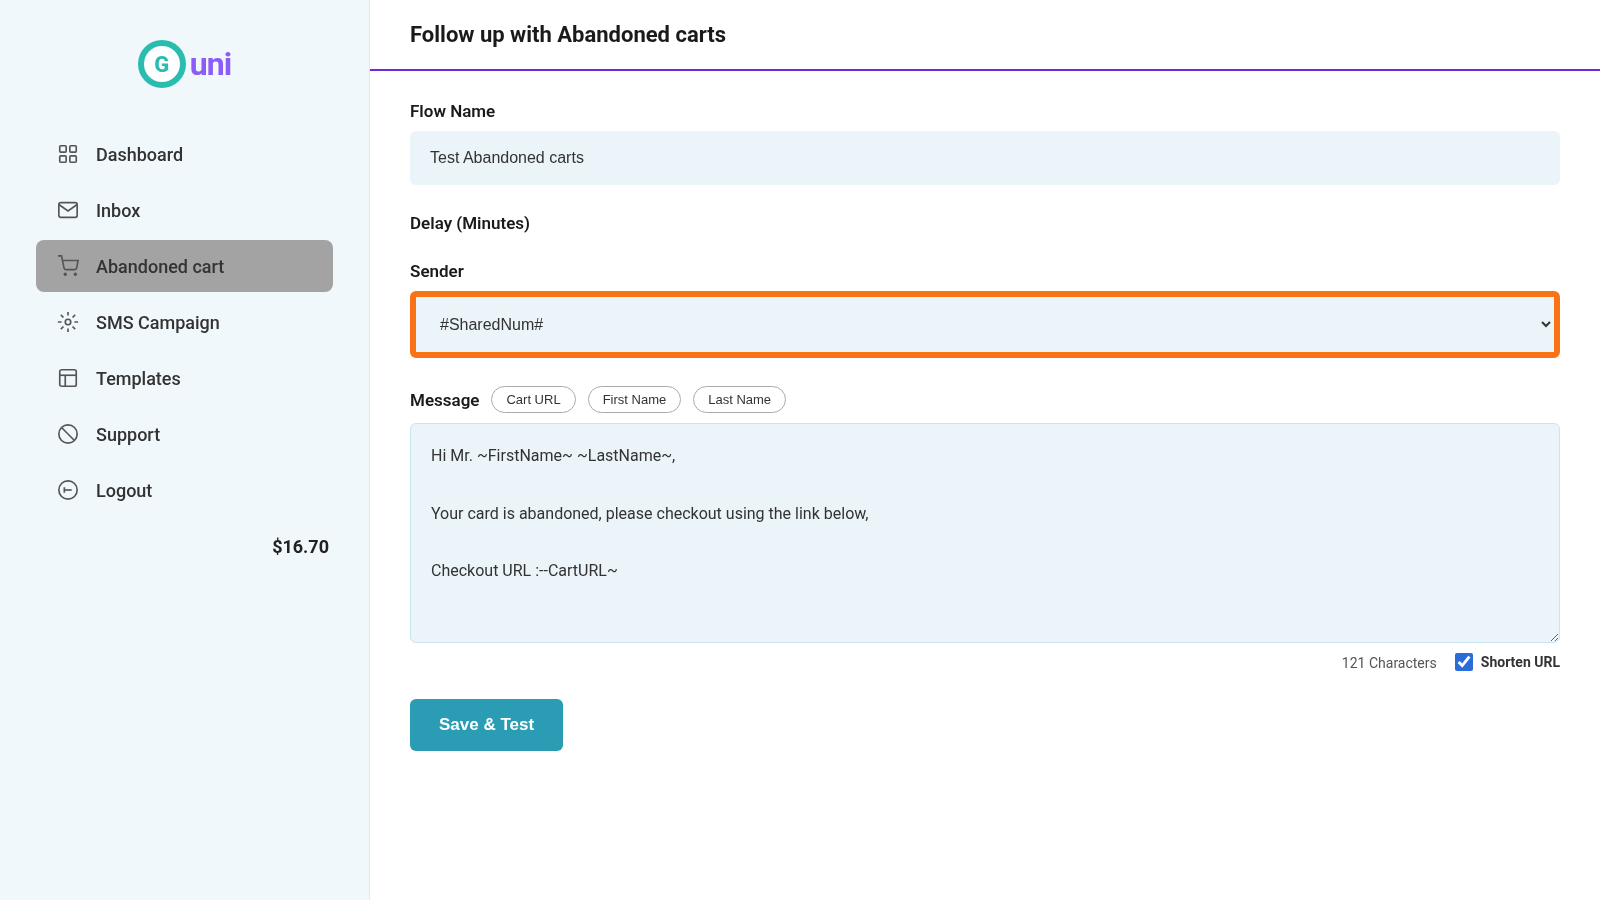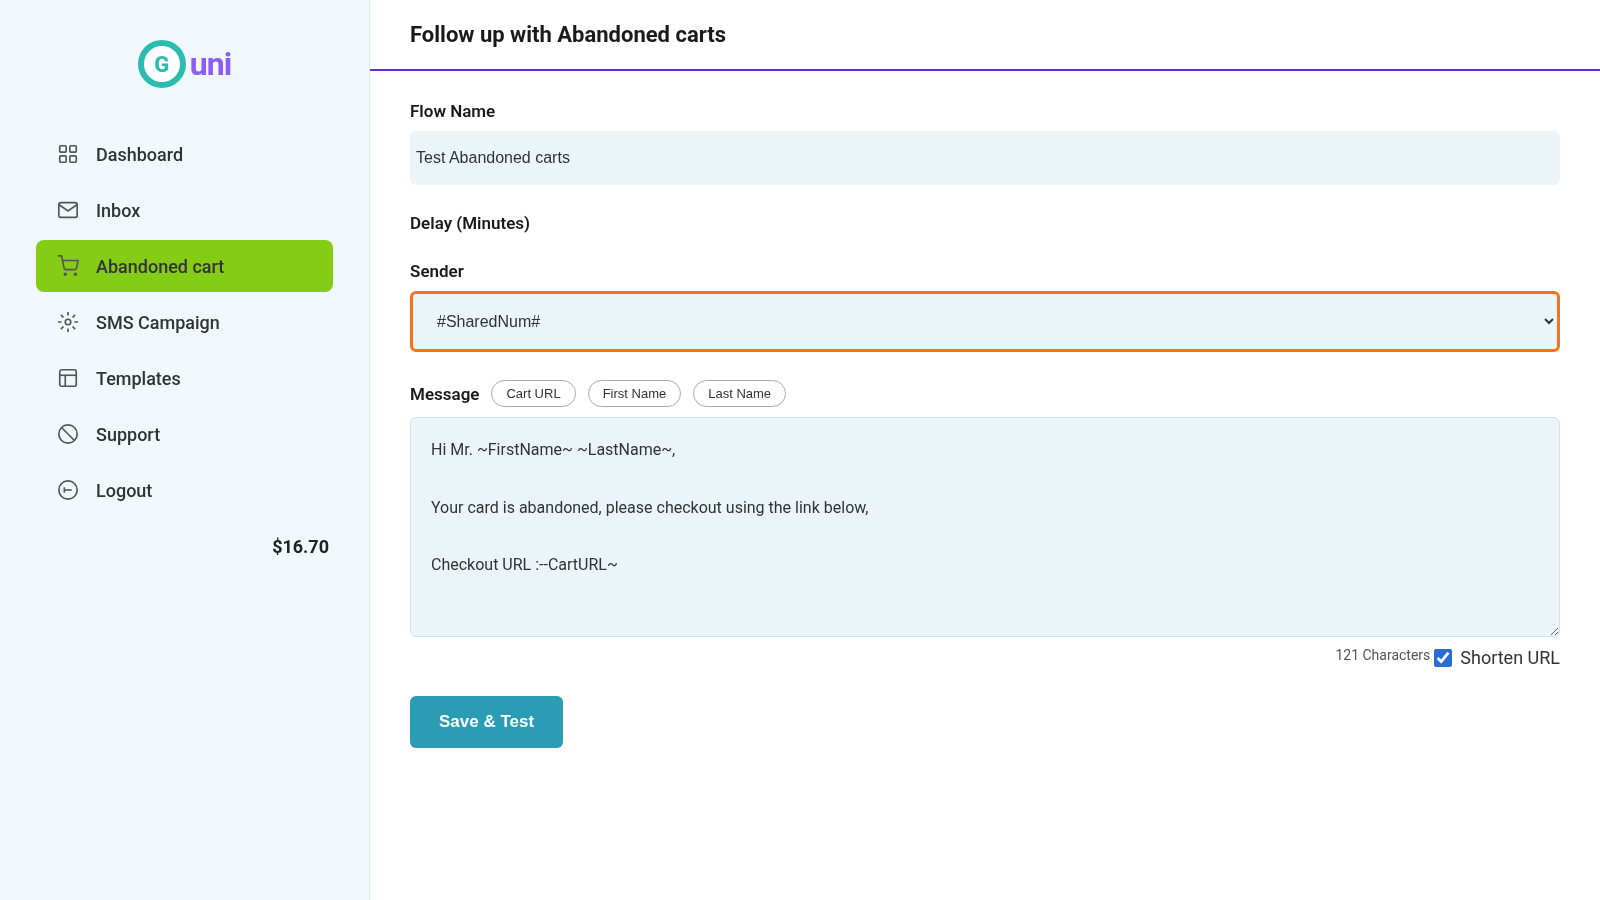--- a/index.html
+++ b/index.html
@@ -78,21 +78,21 @@
       padding: 14px 20px;
       border-radius: 8px;
       cursor: pointer;
       font-size: 18px;
       color: #333;
       font-weight: 500;
       text-decoration: none;
     }
 
     .nav-item.active {
-      background: #84cc16;
+      background: #a3a3a3;
       text-align: right;
     }
 
     .nav-icon {
       width: 24px;
       height: 24px;
       display: flex;
       align-items: center;
       justify-content: center;
       color: #555;
@@ -144,30 +144,30 @@
     .form-label {
       font-size: 17px;
       font-weight: 600;
       color: #1a1a1a;
     }
 
     .form-input {
       background: #eaf4f9;
       border: none;
       border-radius: 6px;
-      padding: 18px 6px;
+      padding: 18px 20px;
       font-size: 16px;
       color: #333;
       outline: none;
       width: 100%;
     }
 
     .form-select {
       background: #eaf4f9;
-      border: 3px solid #f97316;
+      border: 6px solid #f97316;
       border-radius: 6px;
       padding: 18px 20px;
       font-size: 16px;
       color: #333;
       outline: none;
       width: 100%;
       appearance: auto;
       cursor: pointer;
     }
 
@@ -198,23 +198,23 @@
       outline: none;
       width: 100%;
       height: 220px;
       resize: vertical;
       font-family: inherit;
       line-height: 1.8;
     }
 
     .char-count-row {
       display: flex;
-      align-items: flex-start;
+      align-items: flex-end;
       justify-content: flex-end;
-      gap: 4px;
+      gap: 18px;
     }
 
     .char-count {
       font-size: 14px;
       color: #555;
     }
 
     .shorten-url-row {
       display: flex;
       align-items: center;
@@ -222,22 +222,23 @@
     }
 
     .shorten-checkbox {
       width: 18px;
       height: 18px;
       accent-color: #2a6dd9;
       cursor: pointer;
     }
 
     .shorten-label {
-      font-size: 18px;
-      color: #333;
+      font-size: 14px;
+      color: #333;
+      font-weight: bold;
     }
 
     .save-btn {
       background: #2a9db5;
       color: white;
       border: none;
       border-radius: 6px;
       padding: 16px 29px;
       font-size: 17px;
       font-weight: 600;

